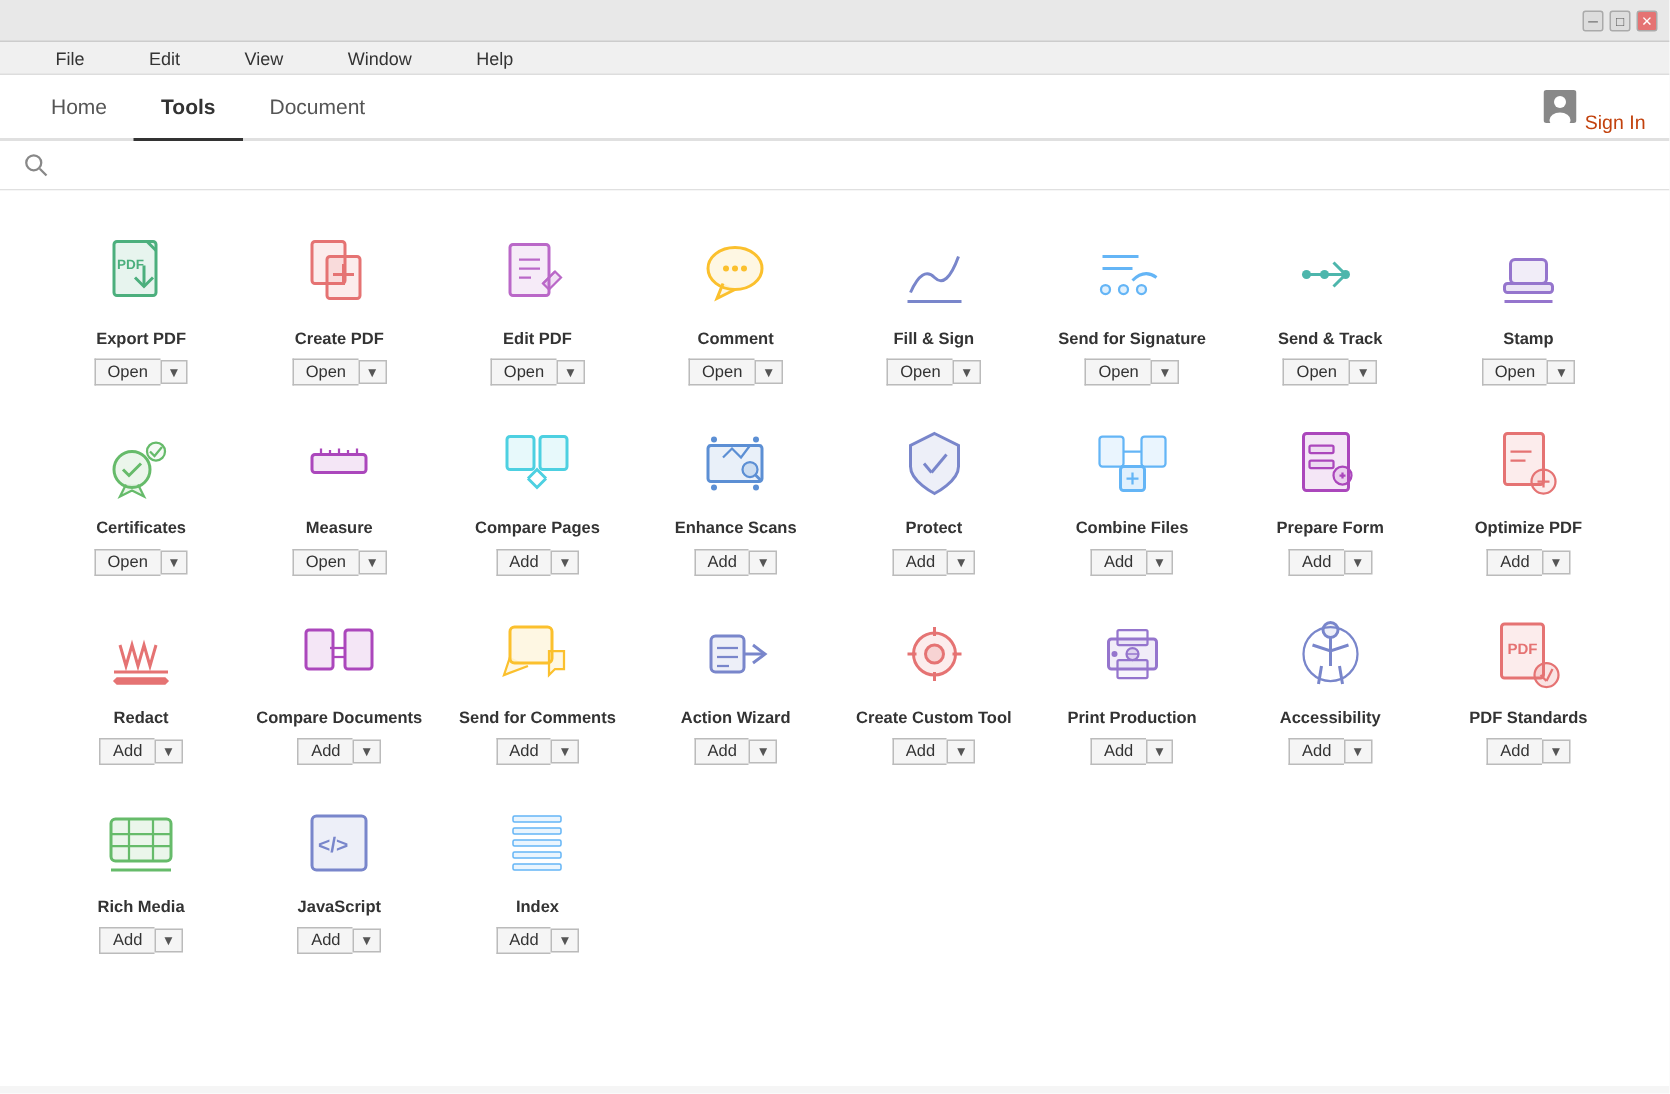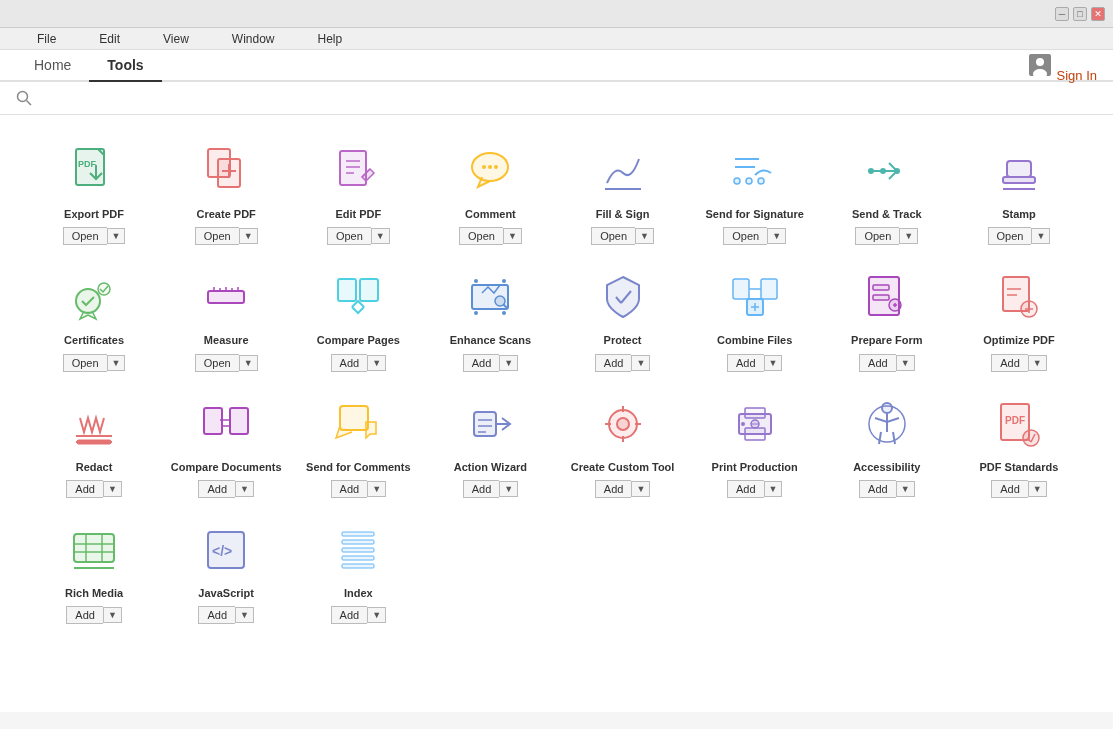--- a/index.html
+++ b/index.html
@@ -38,21 +38,21 @@
       padding: 2px 8px;
       font-size: 12px;
       cursor: pointer;
       color: #333;
       border-radius: 2px;
       margin-left: 25px;
     }
 
     .nav-bar {
       background: #fff;
-      height: 32px;
+      height: 44px;
       display: flex;
       align-items: stretch;
       border-bottom: 2px solid #e0e0e0;
       padding: 0 16px;
       justify-content: space-between;
     }
     .nav-tabs { display: flex; align-items: stretch; gap: 0; }
     .nav-tab {
       padding: 0 18px;
       display: flex;
@@ -173,20 +173,21 @@
   <span class="menu-item">Edit</span>
   <span class="menu-item">View</span>
   <span class="menu-item">Window</span>
   <span class="menu-item">Help</span>
 </div>
 
 <div class="nav-bar">
   <div class="nav-tabs">
     <div class="nav-tab">Home</div>
     <div class="nav-tab active">Tools</div>
+    <div class="nav-tab">Document</div>
   </div>
   <div class="sign-in-area">
     <svg width="22" height="22" viewBox="0 0 22 22">
       <rect width="22" height="22" rx="2" fill="#888"></rect>
       <circle cx="11" cy="8" r="4" fill="#fff"></circle>
       <ellipse cx="11" cy="20" rx="7" ry="5" fill="#fff"></ellipse>
     </svg>
     <span class="sign-in-btn" style="color:#c2410c;margin-top:20px;">Sign In</span>
   </div>
 </div>

